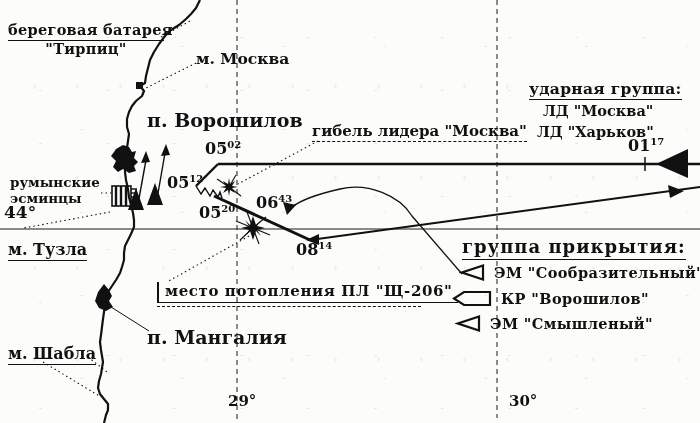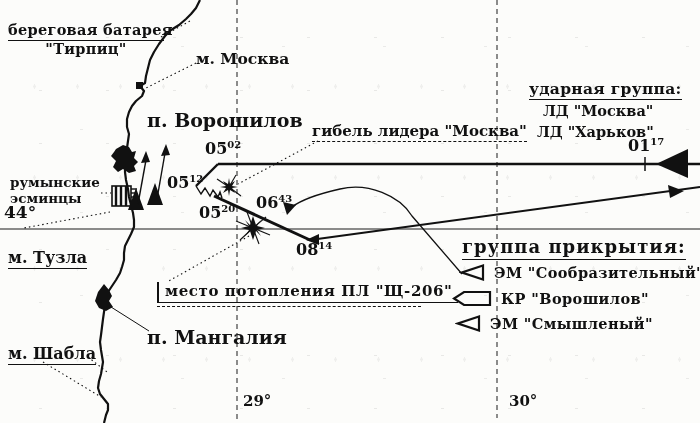--- a/index.html
+++ b/index.html
@@ -129,21 +129,21 @@
   <div class="lbl" style="left:543px;top:103px;font-size:14.5px;">ЛД "Москва"</div>
   <div class="lbl" style="left:537px;top:124px;font-size:14.5px;">ЛД "Харьков"</div>
 
   <div class="lbl" style="left:10px;top:175px;width:96px;font-size:13.5px;">
     <div>румынские</div>
     <div>эсминцы</div>
   </div>
 
   <div class="lbl" style="left:4px;top:203px;font-size:17px;">44°</div>
 
-  <div class="lbl u" style="left:8px;top:249px;font-size:16px;">м. Тузла</div>
+  <div class="lbl u" style="left:8px;top:241px;font-size:16px;">м. Тузла</div>
 
   <span class="time" style="left:628px;top:136px;"><span>01</span><sup>17</sup></span>
   <span class="time" style="left:205px;top:139px;"><span>05</span><sup>02</sup></span>
   <span class="time" style="left:167px;top:173px;"><span>05</span><sup>12</sup></span>
   <span class="time" style="left:199px;top:203px;"><span>05</span><sup>20</sup></span>
   <span class="time" style="left:256px;top:193px;"><span>06</span><sup>43</sup></span>
   <span class="time" style="left:296px;top:240px;text-align:right;"><span>08</span><sup>14</sup></span>
 
   <div class="lbl u" style="left:462px;top:237px;font-size:18px;letter-spacing:1px;">группа прикрытия:</div>
 
@@ -168,16 +168,16 @@
     <span class="ship">ЭМ "Смышленый"</span>
   </div>
 
   <div class="lbl box-label" style="left:157px;top:282px;font-size:15px;letter-spacing:.6px;">место потопления ПЛ "Щ-206"</div>
   <div class="dash-under" style="left:157px;top:306px;width:264px;"></div>
 
   <div class="lbl" style="left:147px;top:327px;font-size:19px;">п. Мангалия</div>
 
   <div class="lbl u" style="left:8px;top:345px;font-size:16px;">м. Шабла</div>
 
-  <div class="lbl" style="left:243px;top:393px;font-size:15px;">29°</div>
+  <div class="lbl" style="left:228px;top:393px;font-size:15px;">29°</div>
   <div class="lbl" style="left:509px;top:393px;font-size:15px;">30°</div>
 
 </div>
 
 </body></html>

